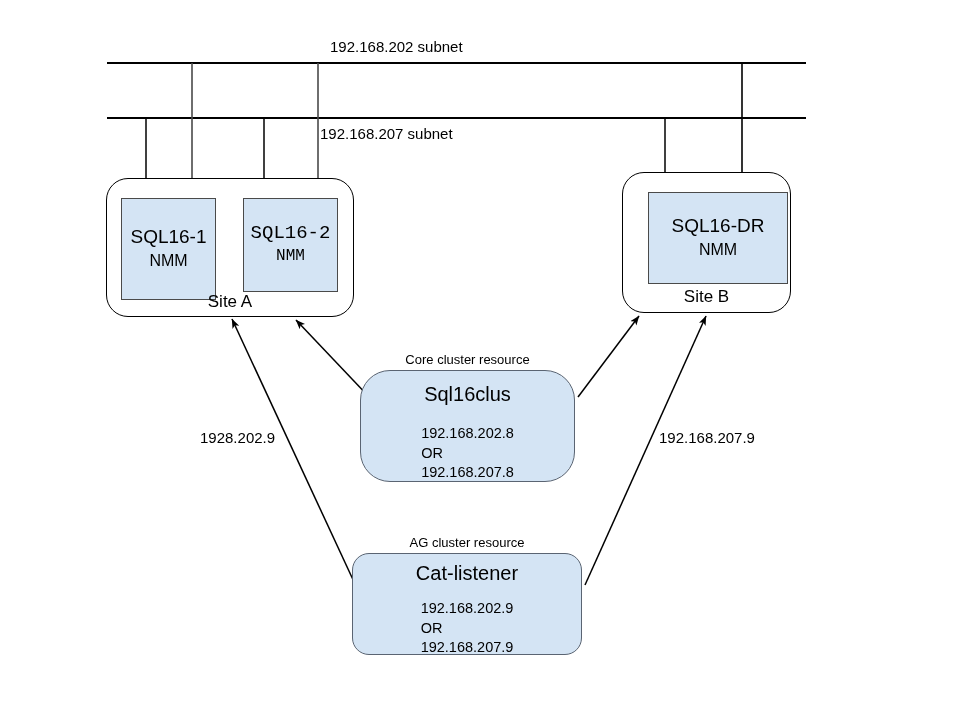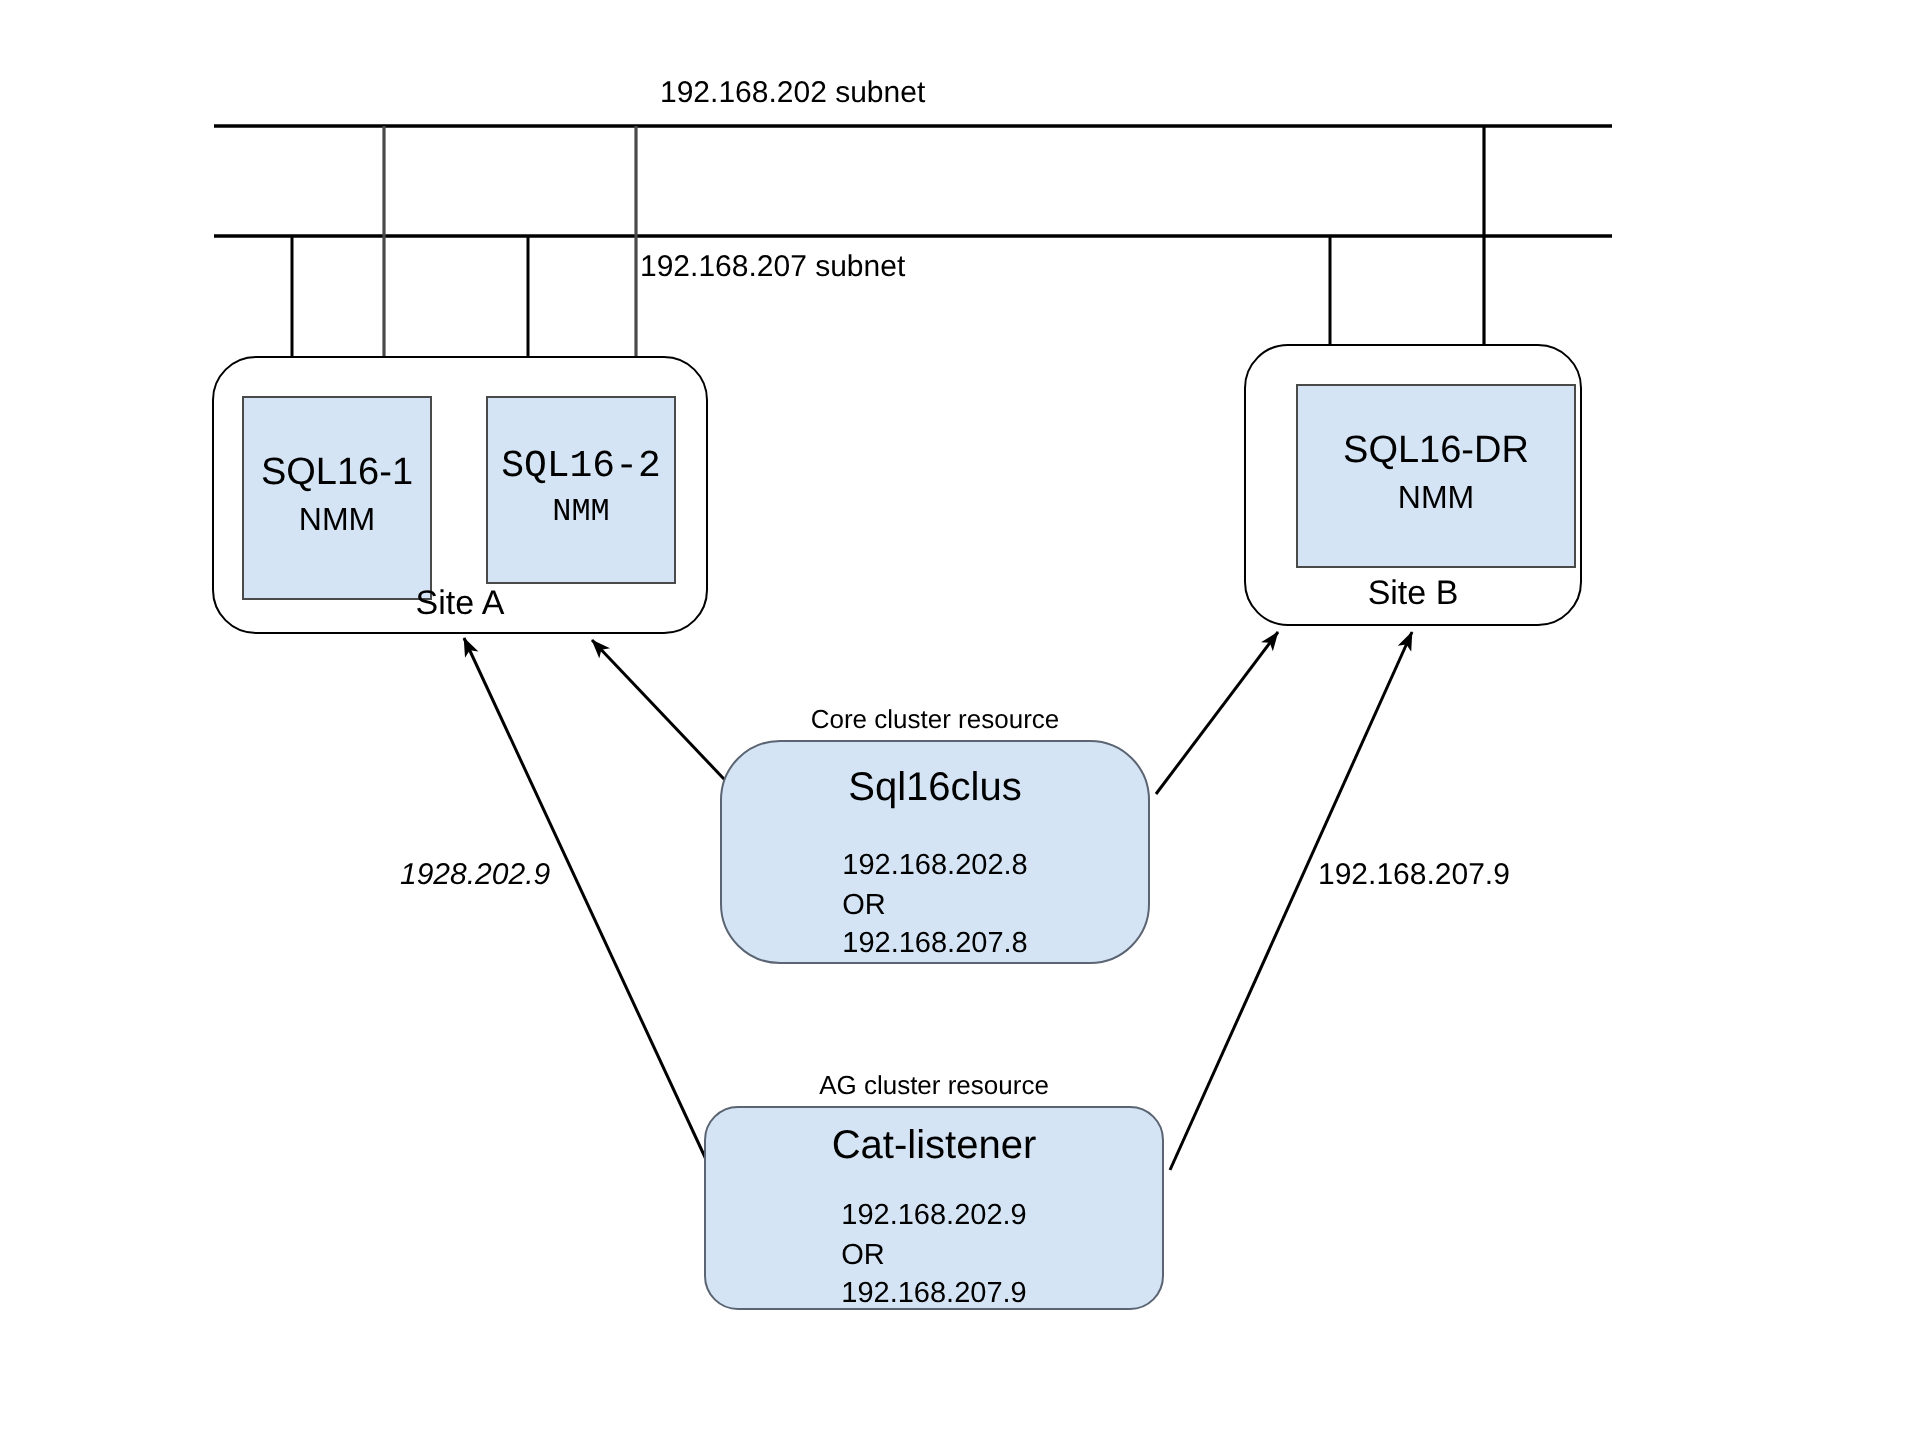--- a/index.html
+++ b/index.html
@@ -166,16 +166,16 @@
   <div class="res-caption" style="left:352px; top:535px; width:230px;">AG cluster resource</div>
   <div class="res-box" style="left:352px; top:553px; width:230px; height:102px;">
     <div class="res-title" style="margin-top:8px;">Cat-listener</div>
     <div class="res-ips" style="margin-top:14px;">
       <div>192.168.202.9</div>
       <div>OR</div>
       <div>192.168.207.9</div>
     </div>
   </div>
 
-  <div class="arrow-label" style="left:200px; top:429px;font-style:italic;">1928.202.9</div>
+  <div class="arrow-label" style="left:200px; top:429px;">1928.202.9</div>
   <div class="arrow-label" style="left:659px; top:429px;">192.168.207.9</div>
 
 </div>
 
 </body></html>

